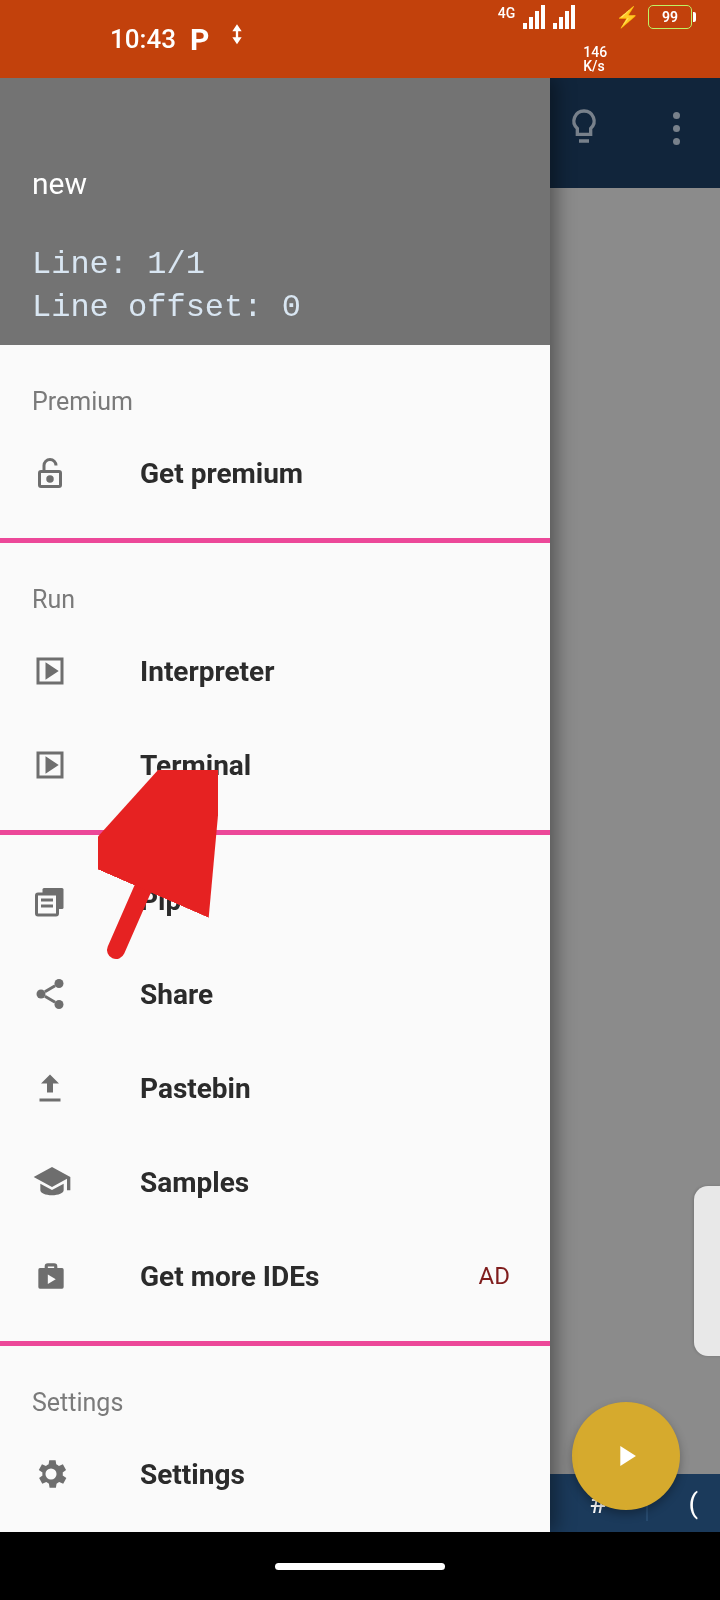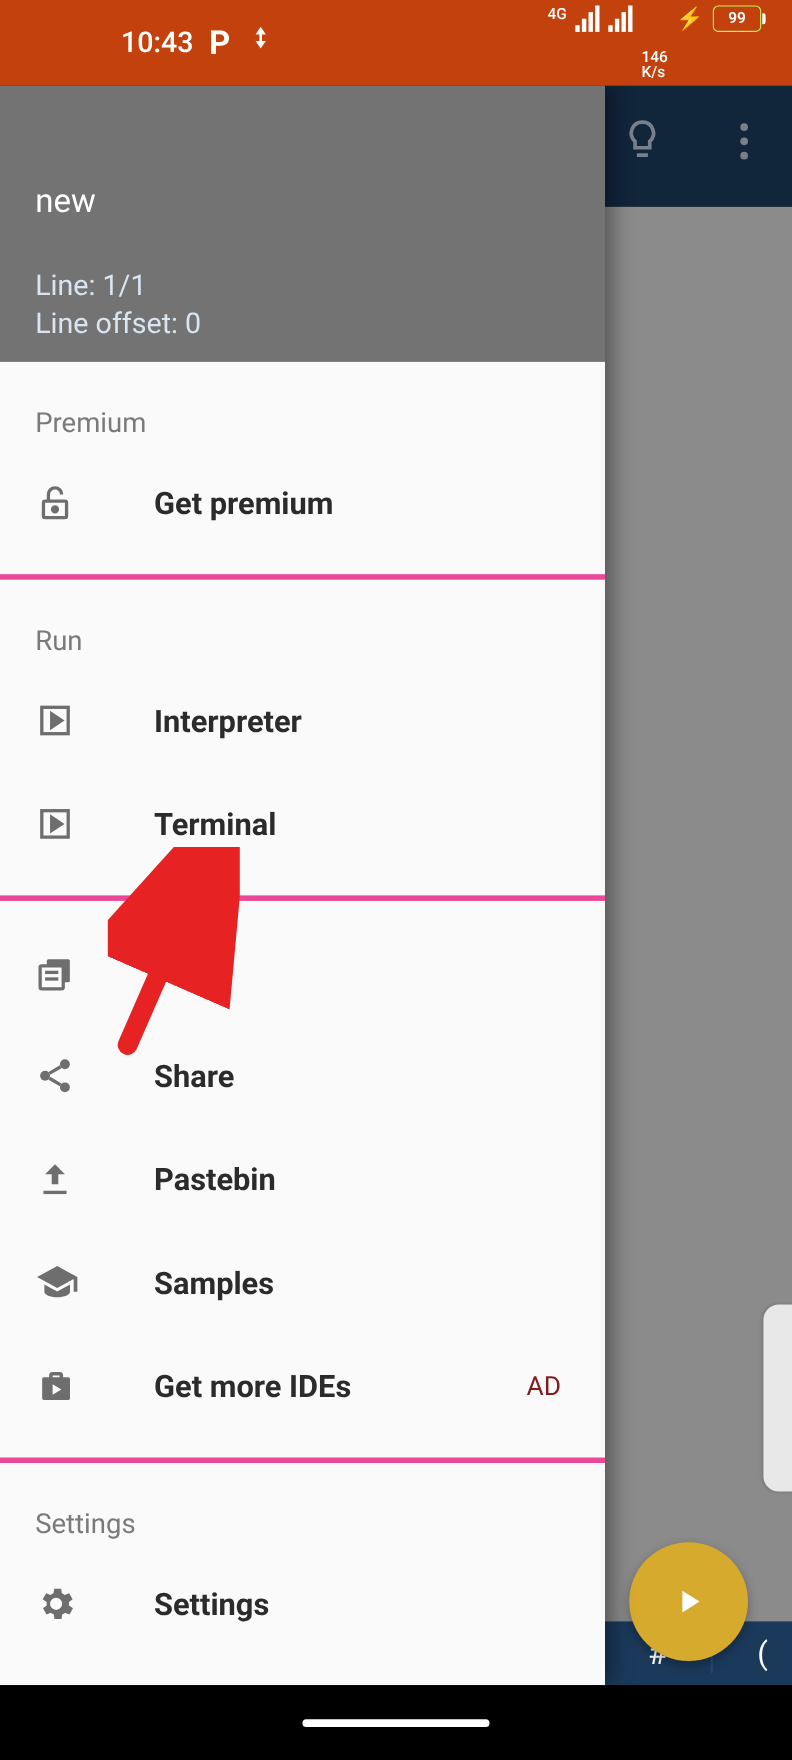--- a/index.html
+++ b/index.html
@@ -75,21 +75,21 @@
     position: absolute; top: 78px; left: 0; width: 550px; bottom: 68px;
     background: #fafafa;
     box-shadow: 6px 0 18px rgba(0,0,0,0.4);
     display:flex; flex-direction:column;
     overflow:hidden;
   }
   .drawer-header {
     background: #737373; color: #fff; padding: 88px 32px 16px 32px;
   }
   .drawer-header .title { font-size: 30px; margin-bottom: 42px; }
-  .drawer-header .info { font-size: 26px; color: #d9e6f2; line-height: 1.35; }
+  .drawer-header .info { font-size: 32px; color: #d9e6f2; line-height: 1.35; font-family: Liberation Mono, monospace; }
   .section {
     border-bottom: 5px solid #ec4899;
     padding: 18px 0;
   }
   .section-label {
     color: #7a7a7a; font-size: 25px; padding: 24px 32px 10px;
   }
   .menu-item {
     display: flex; align-items: center; height: 94px;
     padding: 0 32px; font-size: 28px; color: #2b2b2b;

